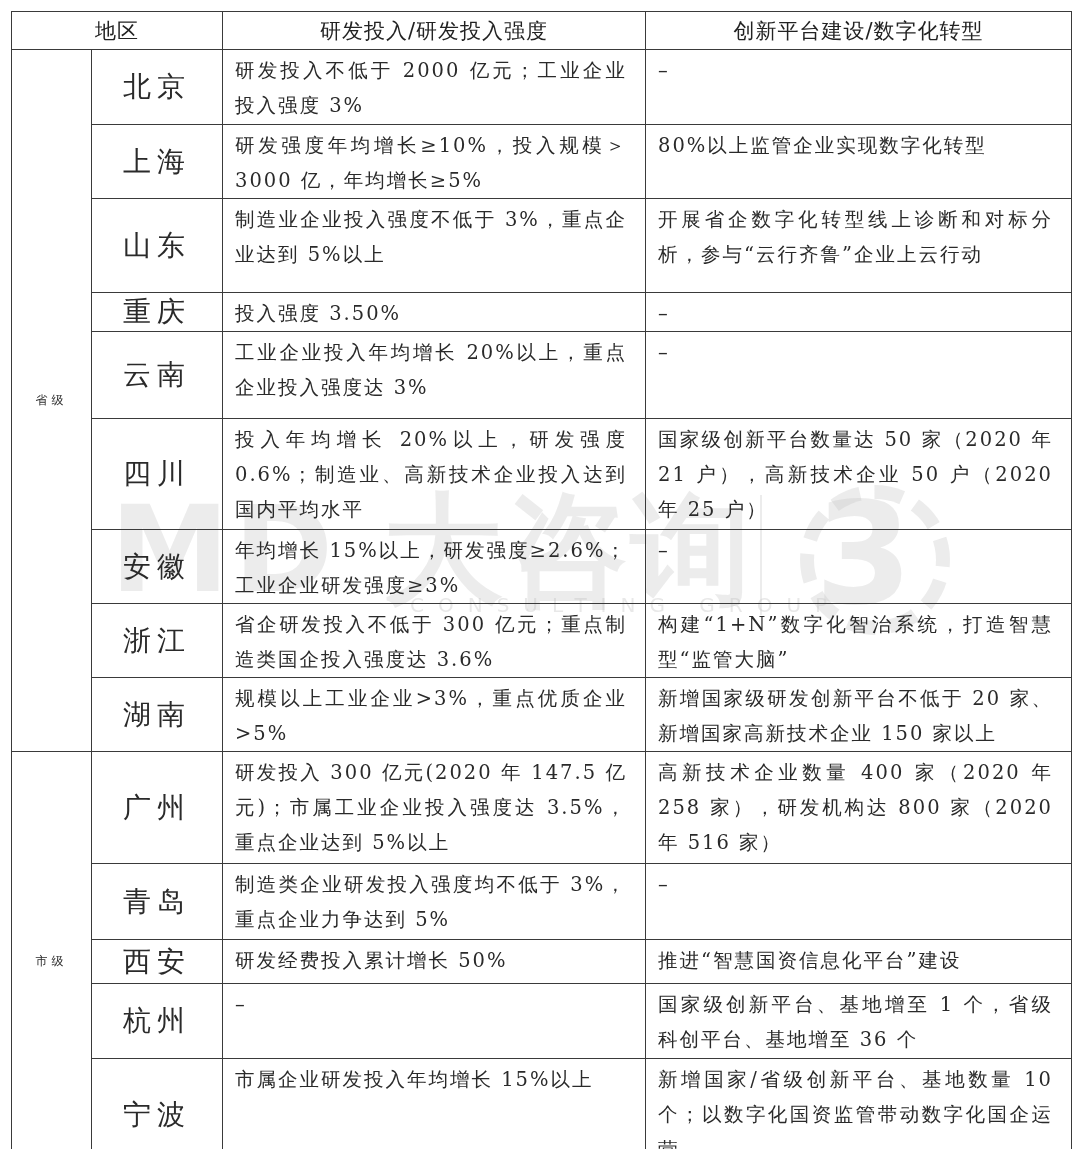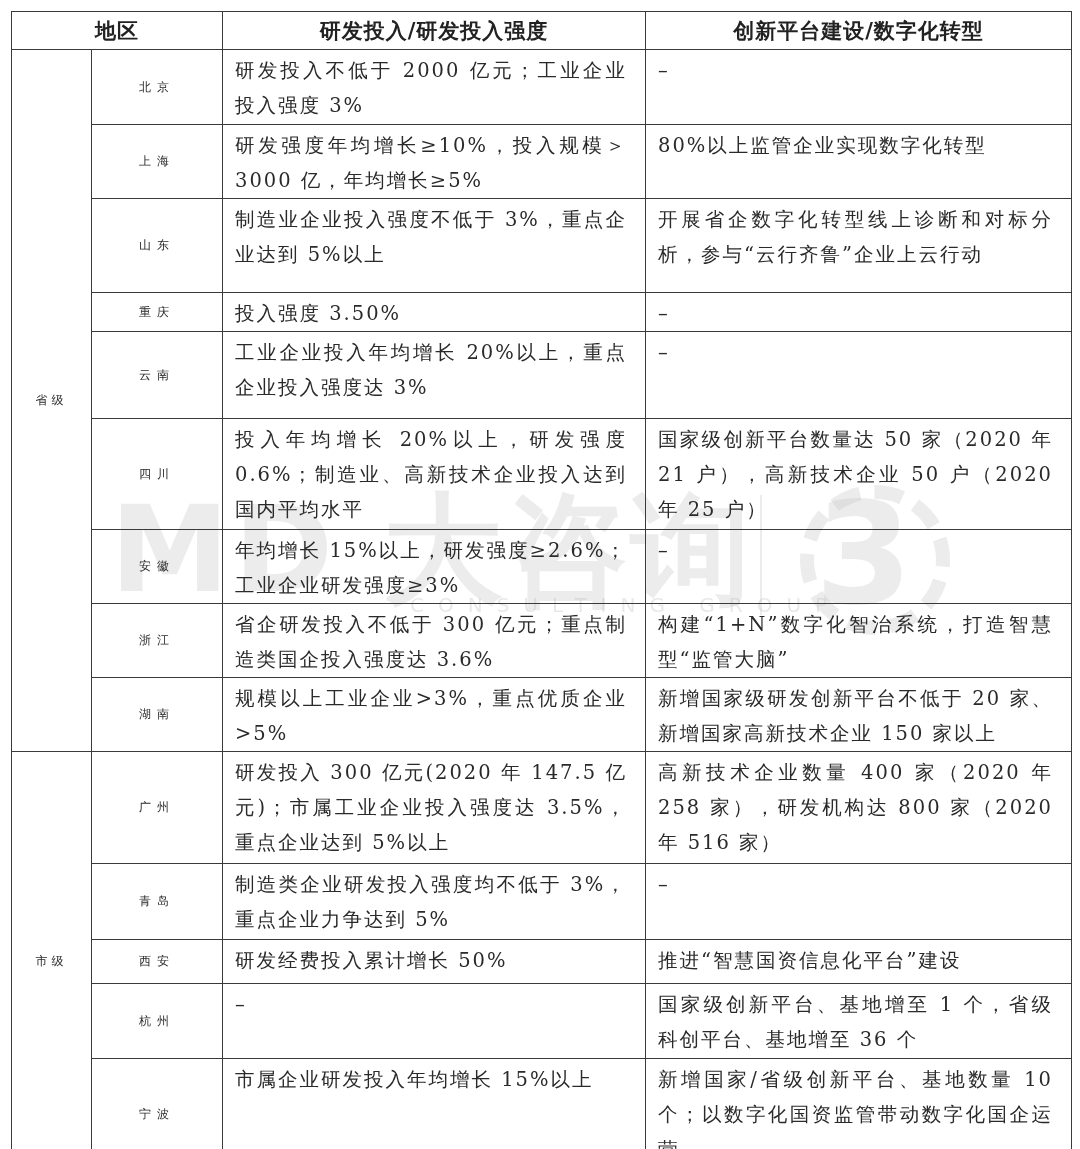--- a/index.html
+++ b/index.html
@@ -12,24 +12,24 @@
   .watermark .wm-sub { position: absolute; left: 300px; top: 118px; font-family: "DejaVu Sans", sans-serif;
                font-size: 20px; letter-spacing: 14px; color: rgba(190,190,190,0.35); white-space: nowrap; }
   .watermark .wm-ring { position: absolute; left: 690px; top: 10px; width: 150px; height: 150px; border-radius: 50%;
                border: 14px dashed rgba(200,200,200,0.35); box-sizing: border-box; }
   .watermark .wm-three { position: absolute; left: 705px; top: 0px; font-family: "DejaVu Sans", sans-serif;
                font-size: 140px; line-height: 160px; color: rgba(200,200,200,0.35); font-weight: bold; }
   .watermark .wm-divider { position: absolute; left: 650px; top: 20px; width: 2px; height: 120px; background: rgba(200,200,200,0.35); }
   table { position: absolute; left: 11px; top: 11px; border-collapse: collapse; z-index: 1;
           table-layout: fixed; width: 1060px; }
   td, th { border: 1.5px solid #3a3a3a; padding: 0; vertical-align: top; }
-  th { font-weight: bold; font-size: 21px; height: 37px; text-align: center; vertical-align: middle;
+  th { font-weight: normal; font-size: 21px; height: 37px; text-align: center; vertical-align: middle;
        font-family: "DejaVu Sans", sans-serif; color: #222; letter-spacing: 1px; }
   .level { text-align: center; vertical-align: middle; font-size: 12px; letter-spacing: 4px; }
-  .region { text-align: center; vertical-align: middle; font-size: 12px; letter-spacing: 6px; }
+  .region { text-align: center; vertical-align: middle; font-size: 28px; letter-spacing: 6px; }
   .content { font-size: 19.5px; line-height: 35px; padding: 3px 18px 0 12px; letter-spacing: 2px;
              text-align: justify; }
 </style>
 </head>
 <body>
 
 <div class="watermark">
   <div class="wm-text">MD 大咨询</div>
   <div class="wm-sub">CONSULTING GROUP</div>
   <div class="wm-divider"></div>

